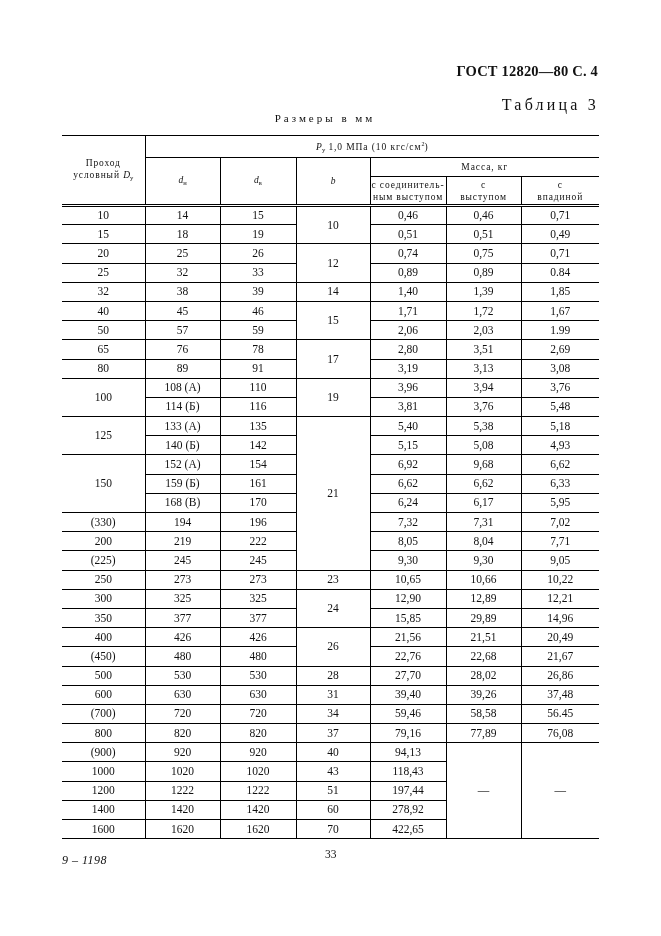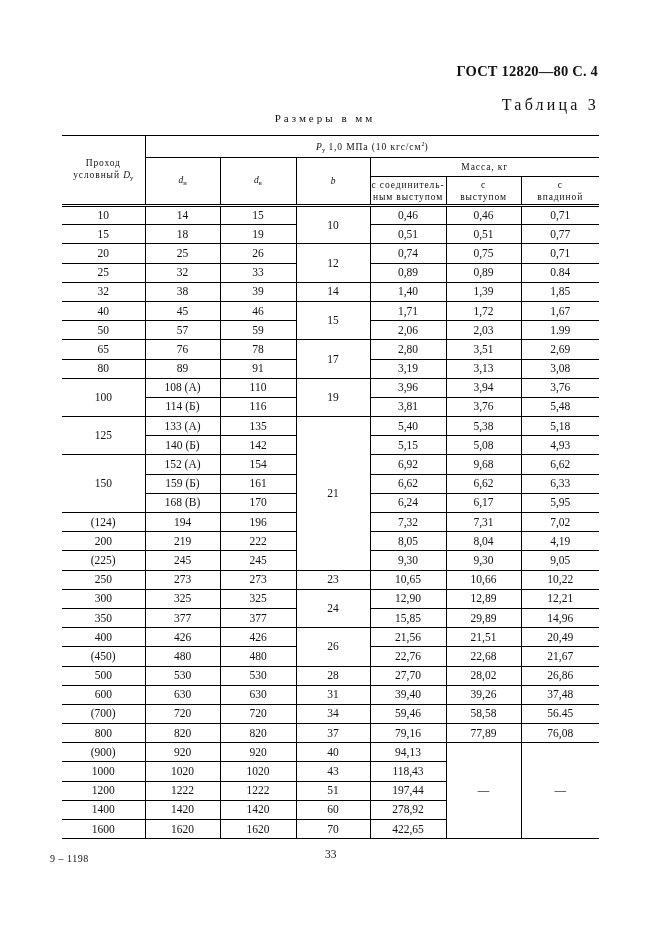--- a/index.html
+++ b/index.html
@@ -20,21 +20,21 @@
     table.main td { font-size: 11.5px; line-height: 13px; }
     td.m1 { text-align: right; padding-right: 24px; }
     td.m2 { text-align: right; padding-right: 28px; }
     td.m3 { text-align: right; padding-right: 33px; }
     td.dash { text-align: center; padding-right: 0; }
     td.top { vertical-align: top; padding-top: 2px; }
     td.last { border-bottom: none; }
     .sym { font-style: italic; letter-spacing: 0; }
     .sub { font-size: 6.5px; vertical-align: -2px; letter-spacing: 0; }
     .sup { font-size: 6px; vertical-align: 4px; letter-spacing: 0; }
-    .footer-code { position: absolute; left: 50px; top: 853px; font-size: 10px; letter-spacing: 0.5px; }
+    .footer-code { position: absolute; left: 62px; top: 853px; font-size: 12px; letter-spacing: 0.5px; font-style: italic; }
     .page-num { position: absolute; left: 325px; top: 848px; font-size: 11.5px; }
   </style>
 </head>
 <body>
 
 <div class="doc-code">ГОСТ 12820—80 С. 4</div>
 <div class="table-no">Таблица 3</div>
 <div class="units">Размеры в мм</div>
 
 <table class="main">
@@ -95,21 +95,21 @@
       <td class="m1">0,46</td>
       <td class="m2">0,46</td>
       <td class="m3 nr">0,71</td>
     </tr>
     <tr class="d">
       <td>15</td>
       <td>18</td>
       <td>19</td>
       <td class="m1">0,51</td>
       <td class="m2">0,51</td>
-      <td class="m3 nr">0,77</td>
+      <td class="m3 nr">0,49</td>
     </tr>
     <tr class="d">
       <td>20</td>
       <td>25</td>
       <td>26</td>
       <td rowspan="2">12</td>
       <td class="m1">0,74</td>
       <td class="m2">0,75</td>
       <td class="m3 nr">0,71</td>
     </tr>
@@ -212,34 +212,34 @@
       <td class="m3 nr">6,33</td>
     </tr>
     <tr class="d">
       <td>168 (В)</td>
       <td>170</td>
       <td class="m1">6,24</td>
       <td class="m2">6,17</td>
       <td class="m3 nr">5,95</td>
     </tr>
     <tr class="d">
-      <td>(124)</td>
+      <td>(330)</td>
       <td>194</td>
       <td>196</td>
       <td class="m1">7,32</td>
       <td class="m2">7,31</td>
       <td class="m3 nr">7,02</td>
     </tr>
     <tr class="d">
       <td>200</td>
       <td>219</td>
       <td>222</td>
       <td class="m1">8,05</td>
       <td class="m2">8,04</td>
-      <td class="m3 nr">4,19</td>
+      <td class="m3 nr">7,71</td>
     </tr>
     <tr class="d">
       <td>(225)</td>
       <td>245</td>
       <td>245</td>
       <td class="m1">9,30</td>
       <td class="m2">9,30</td>
       <td class="m3 nr">9,05</td>
     </tr>
     <tr class="d">

